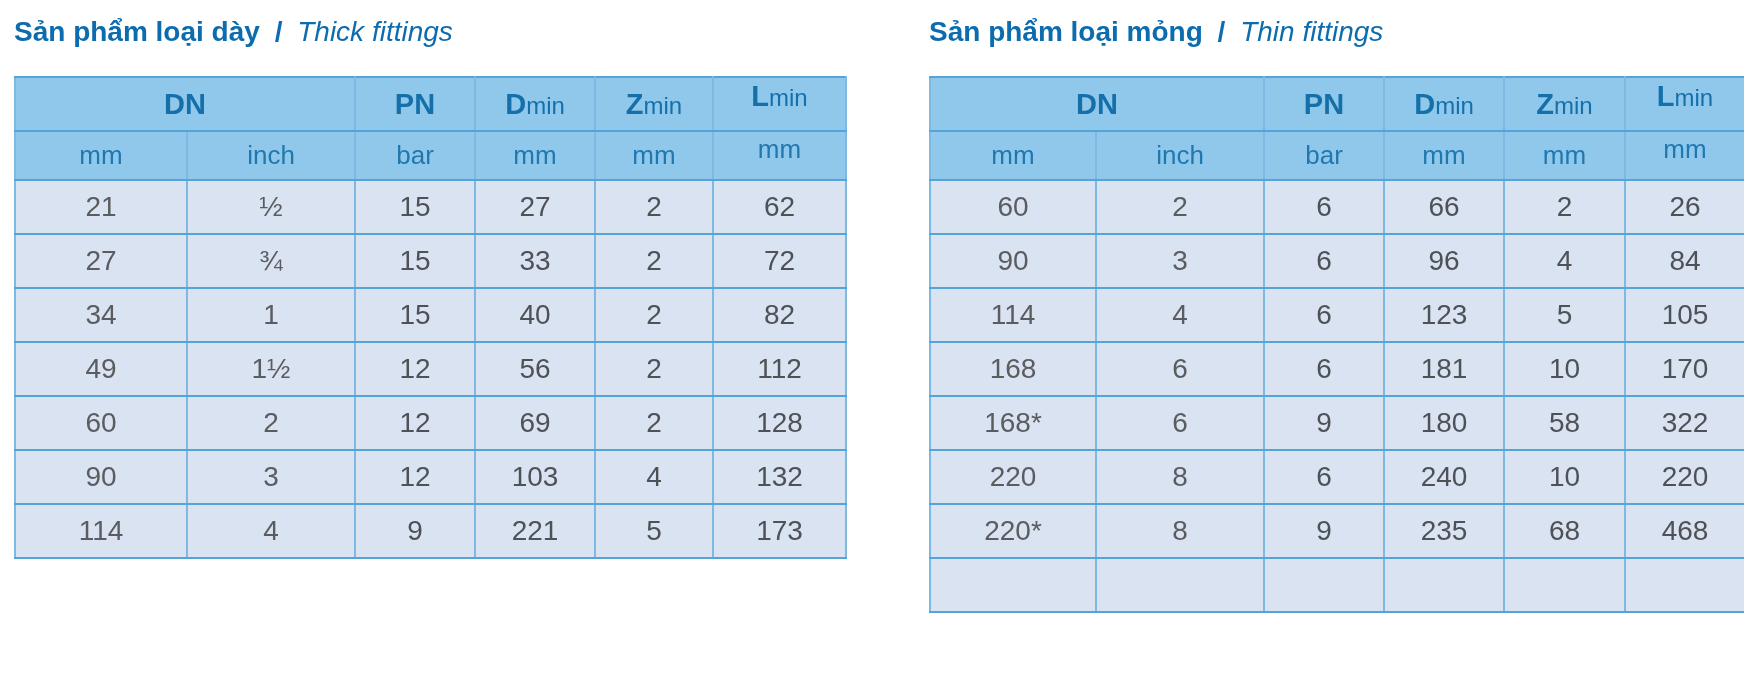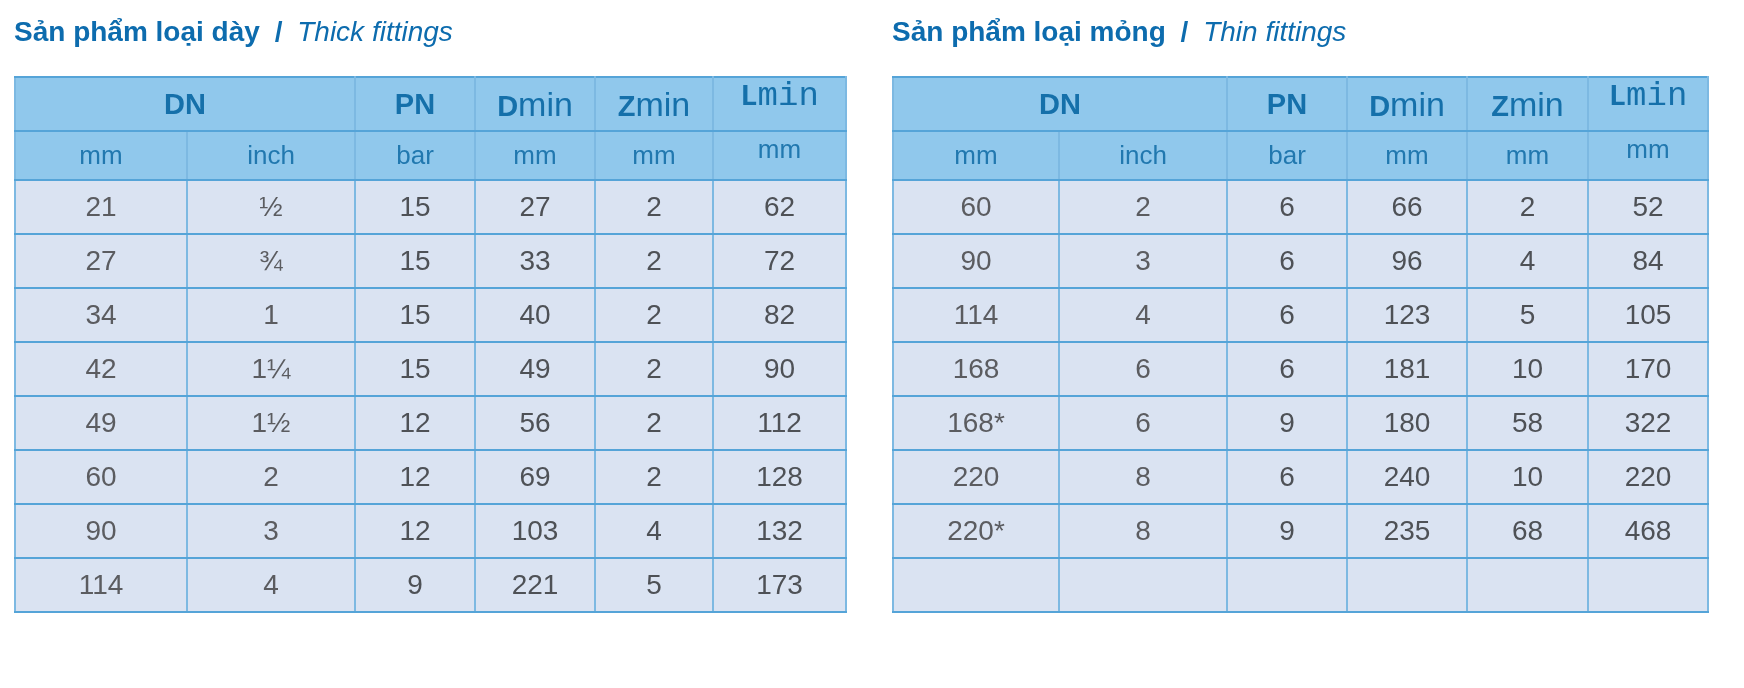--- a/index.html
+++ b/index.html
@@ -3,21 +3,21 @@
 <meta charset="utf-8">
 <style>
   html,body{margin:0;padding:0;background:#ffffff;}
   body{
     width:1744px;height:688px;position:relative;overflow:hidden;
     font-family:"Liberation Sans", sans-serif;
     -webkit-font-smoothing:antialiased;
   }
   .panel{position:absolute;top:14px;}
   .panel-left{left:14px;width:831px;}
-  .panel-right{left:892px;width:730px;}
+  .panel-right{left:929px;width:730px;}
 
   .panel-title{
     height:36px;line-height:36px;margin-bottom:26px;
     font-size:28px;color:#0d6cae;white-space:nowrap;
   }
   .t-vi{font-weight:bold;}
   .t-sep{font-weight:bold;margin:0 7px;}
   .t-en{font-style:italic;font-weight:normal;}
 
   table.spec{
@@ -25,23 +25,23 @@
     border:2px solid #6d28d9;
   }
   .spec th,.spec td{
     text-align:center;vertical-align:middle;
     border-top:2px solid #55a4d8;border-bottom:2px solid #55a4d8;
     border-left:2px solid #7db9e2;border-right:2px solid #7db9e2;
     padding:0;overflow:hidden;
   }
   .spec thead th{background:#90c8ec;color:#1570aa;}
   .spec .hrow1 th{height:52px;font-size:29px;font-weight:bold;}
-  .spec .hrow1 .min{font-weight:normal;font-size:34px;text-align:center;}
+  .spec .hrow1 .min{font-weight:normal;font-size:24px;text-align:center;}
   .spec .hrow2 th{height:47px;font-size:26px;font-weight:normal;color:#2178af;margin-left:27px;}
-  .raise{position:relative;top:-8px;display:inline-block;font-family:Liberation Mono, monospace;}
+  .raise{position:relative;top:-8px;display:inline-block;}
   .raise-sm{position:relative;top:-6px;display:inline-block;}
 
   .spec tbody td{
     background:#dae3f2;height:52px;font-size:28px;color:#4e5156;
   }
   .spec tbody td.dn{font-weight:normal;color:#5b5c60;}
 </style>
 </head>
 <body>
 
@@ -96,28 +96,20 @@
         </tr>
         <tr>
           <td class="dn">34</td>
           <td class="dn">1</td>
           <td>15</td>
           <td>40</td>
           <td>2</td>
           <td>82</td>
         </tr>
         <tr>
-          <td class="dn">42</td>
-          <td class="dn">1¼</td>
-          <td>15</td>
-          <td>49</td>
-          <td>2</td>
-          <td>90</td>
-        </tr>
-        <tr>
           <td class="dn">49</td>
           <td class="dn">1½</td>
           <td>12</td>
           <td>56</td>
           <td>2</td>
           <td>112</td>
         </tr>
         <tr>
           <td class="dn">60</td>
           <td class="dn">2</td>
@@ -178,21 +170,21 @@
         <th><span class="raise-sm">mm</span></th>
       </tr>
     </thead>
     <tbody>
         <tr>
           <td class="dn">60</td>
           <td class="dn">2</td>
           <td>6</td>
           <td>66</td>
           <td>2</td>
-          <td>52</td>
+          <td>26</td>
         </tr>
         <tr>
           <td class="dn">90</td>
           <td class="dn">3</td>
           <td>6</td>
           <td>96</td>
           <td>4</td>
           <td>84</td>
         </tr>
         <tr>

